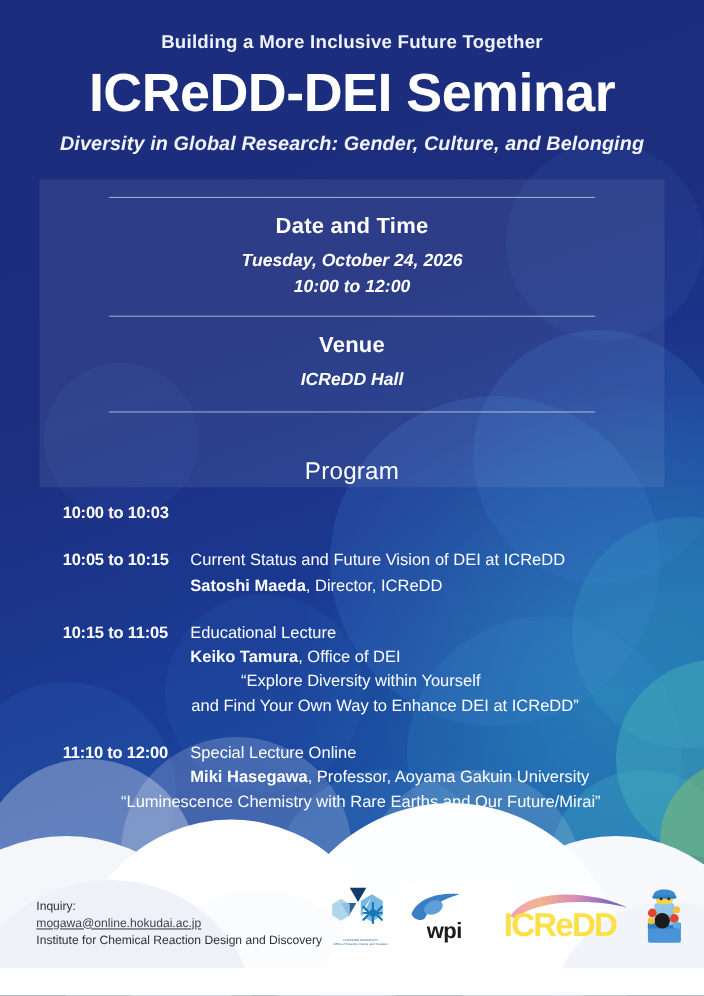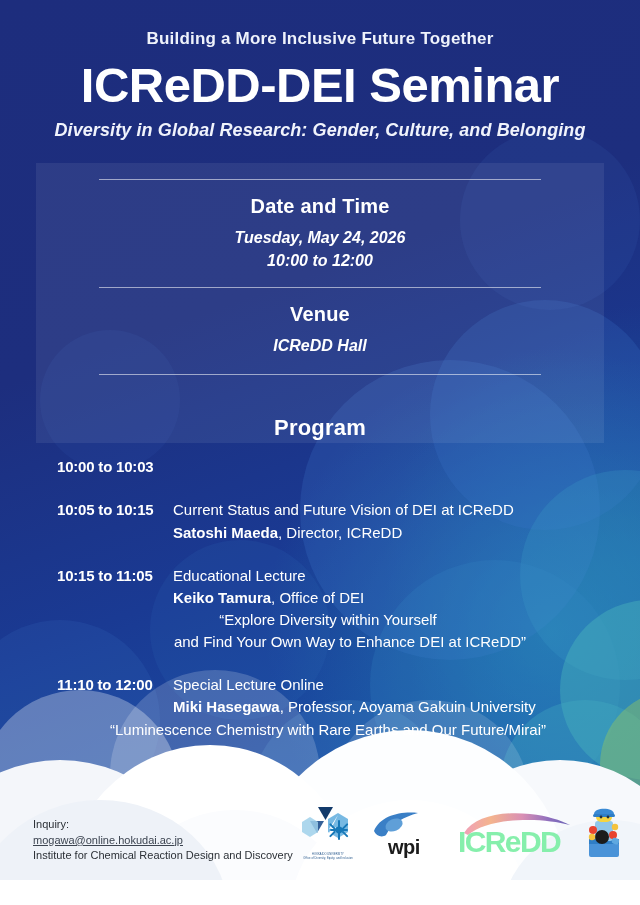--- a/index.html
+++ b/index.html
@@ -95,21 +95,21 @@
   }
   .blk-line {
     font-size:16px; font-style:italic; font-weight:600; line-height:1.42;
   }
   .blk-body { margin-top:9px; }
 
   
   .program { position:absolute; left:0; right:0; top:415px; }
   .program-title {
     text-align:center; color:#ffffff;
-    font-size:22px; font-weight:bold; letter-spacing:.2px;
+    font-size:22px; font-weight:normal; letter-spacing:.2px;
   }
   .items { margin-top:15px; color:#ffffff; }
   .item { margin-bottom:22px; }
   .item-row { display:flex; padding-left:57px; }
   .item-time {
     width:116px; flex:0 0 116px;
     font-size:15px; font-weight:bold; letter-spacing:-.2px;
     line-height:1.42;
   }
   .item-main { font-size:15px; line-height:1.42; }
@@ -151,21 +151,21 @@
   .wpi-text {
     position:absolute; left:14px; bottom:2px;
     font-size:20px; font-weight:bold; color:#1b1b1b;
     letter-spacing:-.5px;
   }
 
   
   .logo-icredd { width:112px; height:50px; position:relative; }
   .icredd-text {
     position:absolute; left:0; bottom:2px;
-    font-size:30px; font-weight:bold; color:#86efac;
+    font-size:30px; font-weight:bold; color:#fde047;
     letter-spacing:-1.6px;
   }
 
   
   .logo-mascot { width:44px; height:56px; }
 </style>
 </head>
 <body>
 
 <div class="poster">
@@ -201,21 +201,21 @@
   <div class="header">
     <div class="tagline">Building a More Inclusive Future Together</div>
     <div class="main-title">ICReDD-DEI Seminar</div>
     <div class="subtitle">Diversity in Global Research: Gender, Culture, and Belonging</div>
   </div>
 
   <div class="info-panel">
     <div class="rule rule-top"></div>
     <div class="blk-head">Date and Time</div>
     <div class="blk-body">
-      <div class="blk-line">Tuesday,  May  24,  2026</div>
+      <div class="blk-line">Tuesday,  October  24,  2026</div>
       <div class="blk-line">10:00  to  12:00</div>
     </div>
     <div class="rule rule-mid"></div>
     <div class="blk-head">Venue</div>
     <div class="blk-body">
       <div class="blk-line">ICReDD Hall</div>
     </div>
     <div class="rule rule-bot"></div>
   </div>
 

